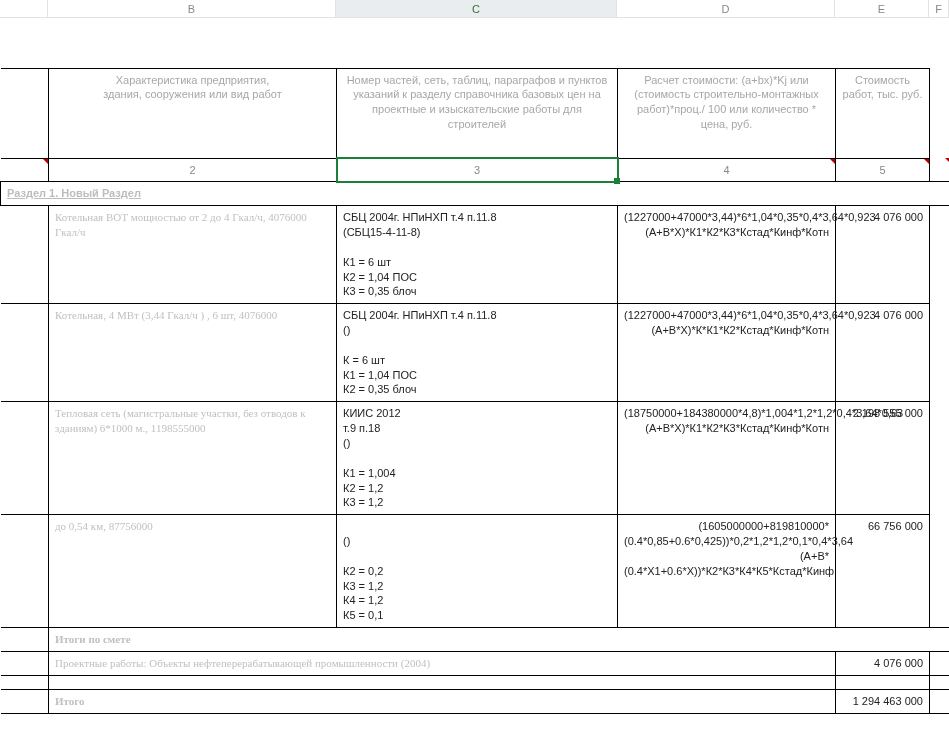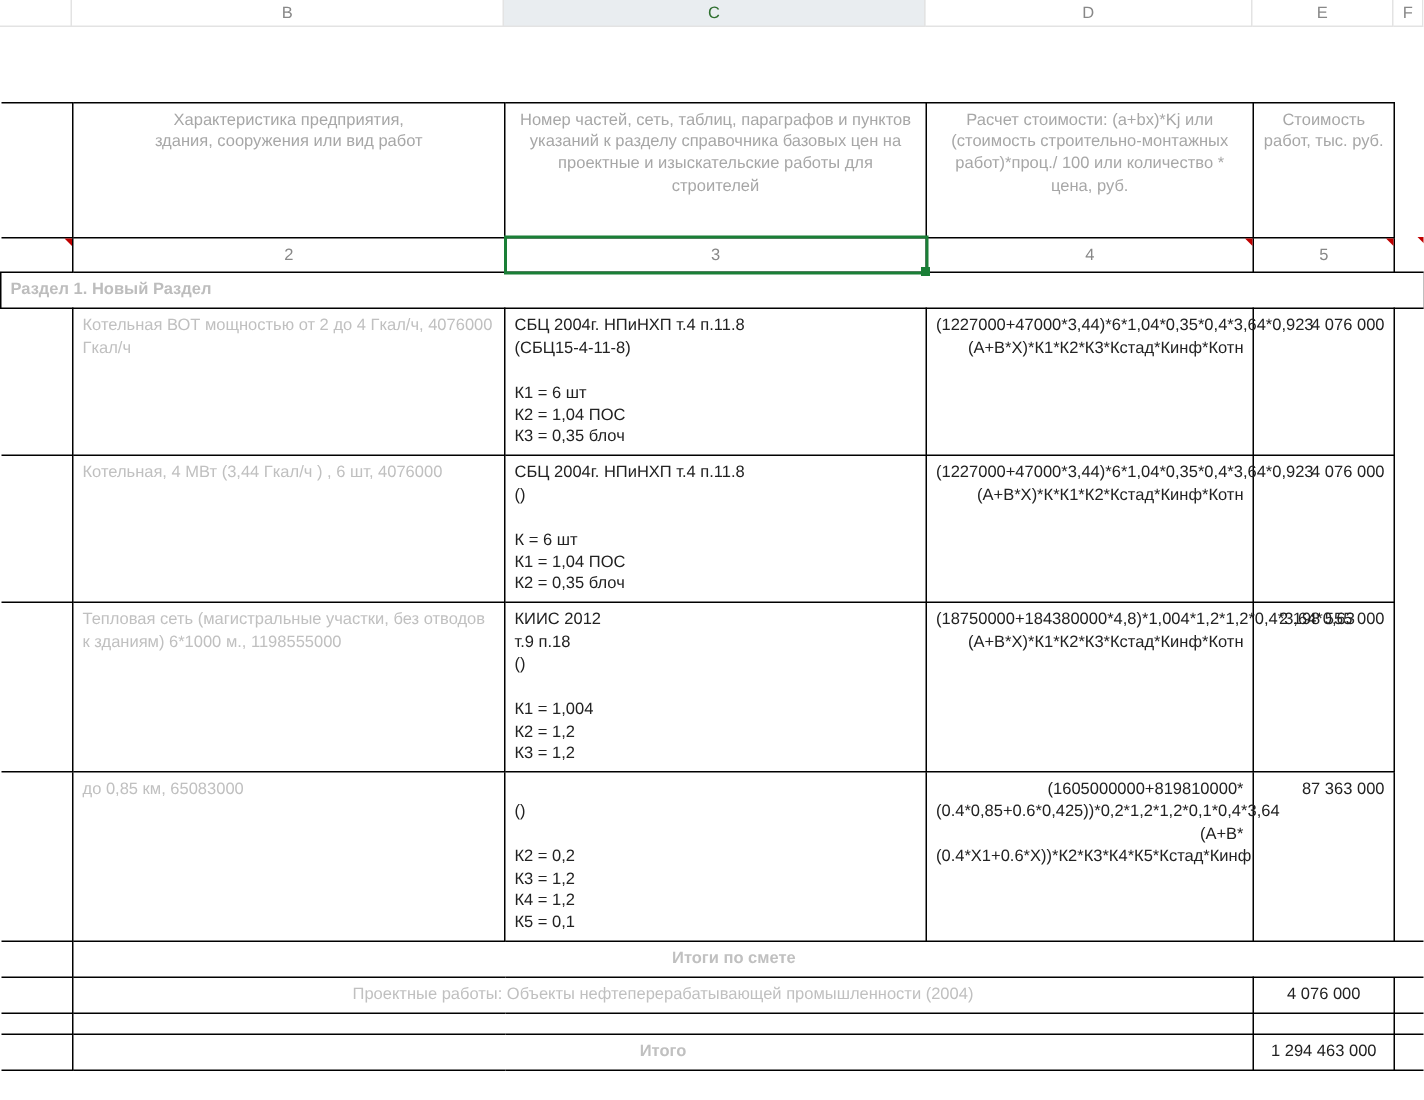--- a/index.html
+++ b/index.html
@@ -88,33 +88,33 @@
     border-top: 5px solid #c00000;
     border-left: 5px solid transparent;
   }
   .section-row td {
     color: #bdbdbd;
     font-weight: bold;
     font-size: 12px;
     border: none;
     padding-top: 4px;
     padding-bottom: 4px;
-  }
-
-  .faded { color: #c0c0c0; }
+    text-decoration: underline;
+  }
+
+  .faded { color: #c0c0c0; font-family: Liberation Serif, serif; }
   .right { text-align: right; }
   .center{ text-align: right; }
   .bold  { font-weight: bold; }
 
   .totals td {
     border-left: none;
     border-right: none;
     padding-top: 3px;
     padding-bottom: 3px;
-    text-align: center;
   }
   .totals td + td { border-left: none; }
   .totals-E { text-align: right; }
 
   
   .sel-cell {
     outline: 2px solid #1a7f37;
     outline-offset: -1px;
     position: relative;
   }
@@ -223,31 +223,31 @@
 К2 = 1,2
 К3 = 1,2</td>
       <td class="pre center">(18750000+184380000*4,8)*1,004*1,2*1,2*0,4*3,64*0,63
 (A+B*X)*К1*К2*К3*Кстад*Кинф*Котн</td>
       <td class="right">2 198 555 000</td>
       <td class="no-right no-top no-bottom" style="border-left:1px solid #000"></td>
     </tr>
 
     <tr>
       <td class="no-left"></td>
-      <td class="faded pre">до 0,85 км, 65083000</td>
+      <td class="faded pre">до 0,54 км, 87756000</td>
       <td class="pre">
 ()
 
 К2 = 0,2
 К3 = 1,2
 К4 = 1,2
 К5 = 0,1</td>
       <td class="pre center">(1605000000+819810000*(0.4*0,85+0.6*0,425))*0,2*1,2*1,2*0,1*0,4*3,64
 (A+B*(0.4*X1+0.6*X))*К2*К3*К4*К5*Кстад*Кинф</td>
-      <td class="right">87 363 000</td>
+      <td class="right">66 756 000</td>
       <td class="no-right no-top no-bottom" style="border-left:1px solid #000"></td>
     </tr>
 
     <tr class="totals">
       <td class="no-left"></td>
       <td colspan="4" class="faded bold" style="border-right:none">Итоги по смете</td>
       <td class="no-right"></td>
     </tr>
     <tr class="totals">
       <td class="no-left"></td>

